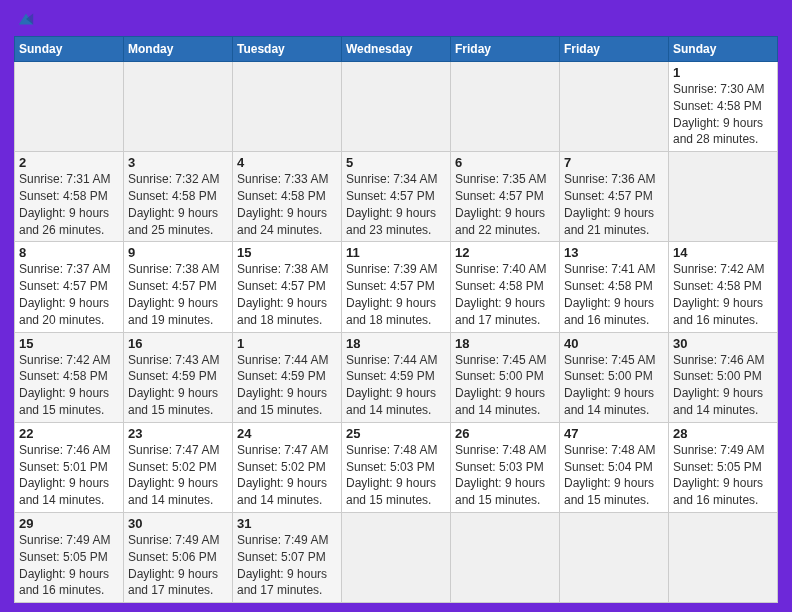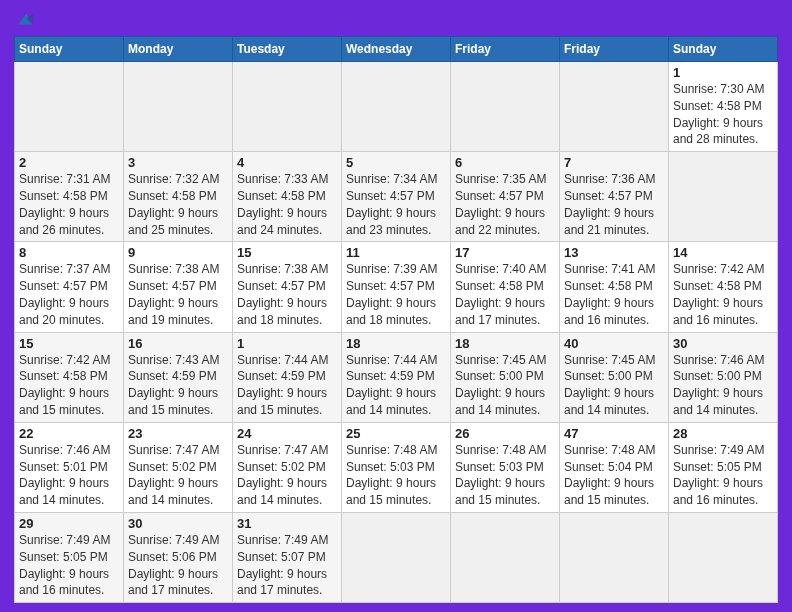--- a/index.html
+++ b/index.html
@@ -190,21 +190,21 @@
           </td>
           <td>
             <span class="day-number">15</span>
             <div class="day-info">Sunrise: 7:38 AM<br>Sunset: 4:57 PM<br>Daylight: 9 hours and 18 minutes.</div>
           </td>
           <td>
             <span class="day-number">11</span>
             <div class="day-info">Sunrise: 7:39 AM<br>Sunset: 4:57 PM<br>Daylight: 9 hours and 18 minutes.</div>
           </td>
           <td>
-            <span class="day-number">17</span>
+            <span class="day-number">12</span>
             <div class="day-info">Sunrise: 7:40 AM<br>Sunset: 4:58 PM<br>Daylight: 9 hours and 17 minutes.</div>
           </td>
           <td>
             <span class="day-number">13</span>
             <div class="day-info">Sunrise: 7:41 AM<br>Sunset: 4:58 PM<br>Daylight: 9 hours and 16 minutes.</div>
           </td>
           <td>
             <span class="day-number">14</span>
             <div class="day-info">Sunrise: 7:42 AM<br>Sunset: 4:58 PM<br>Daylight: 9 hours and 16 minutes.</div>
           </td>

